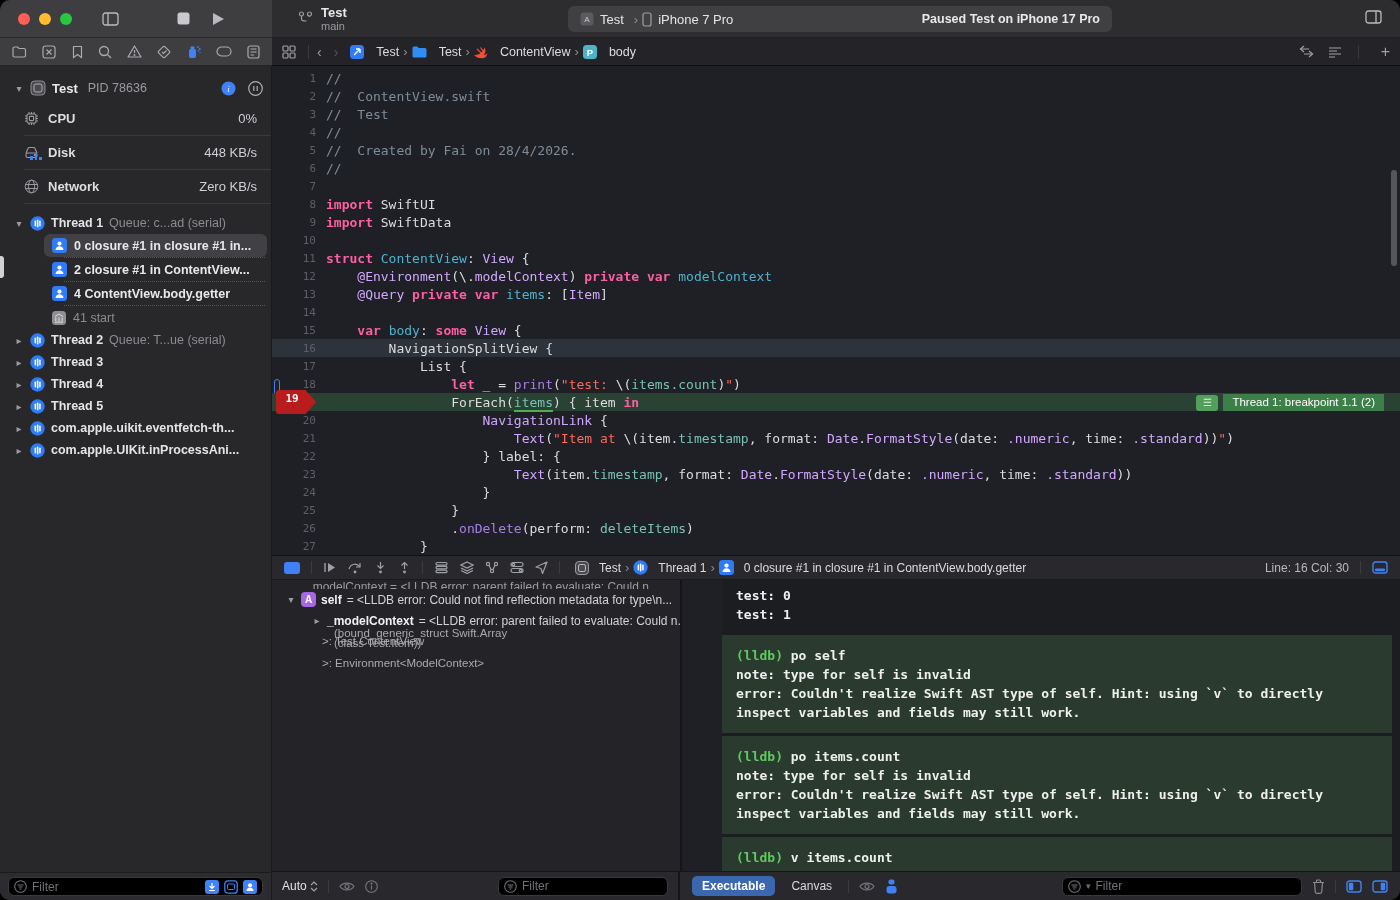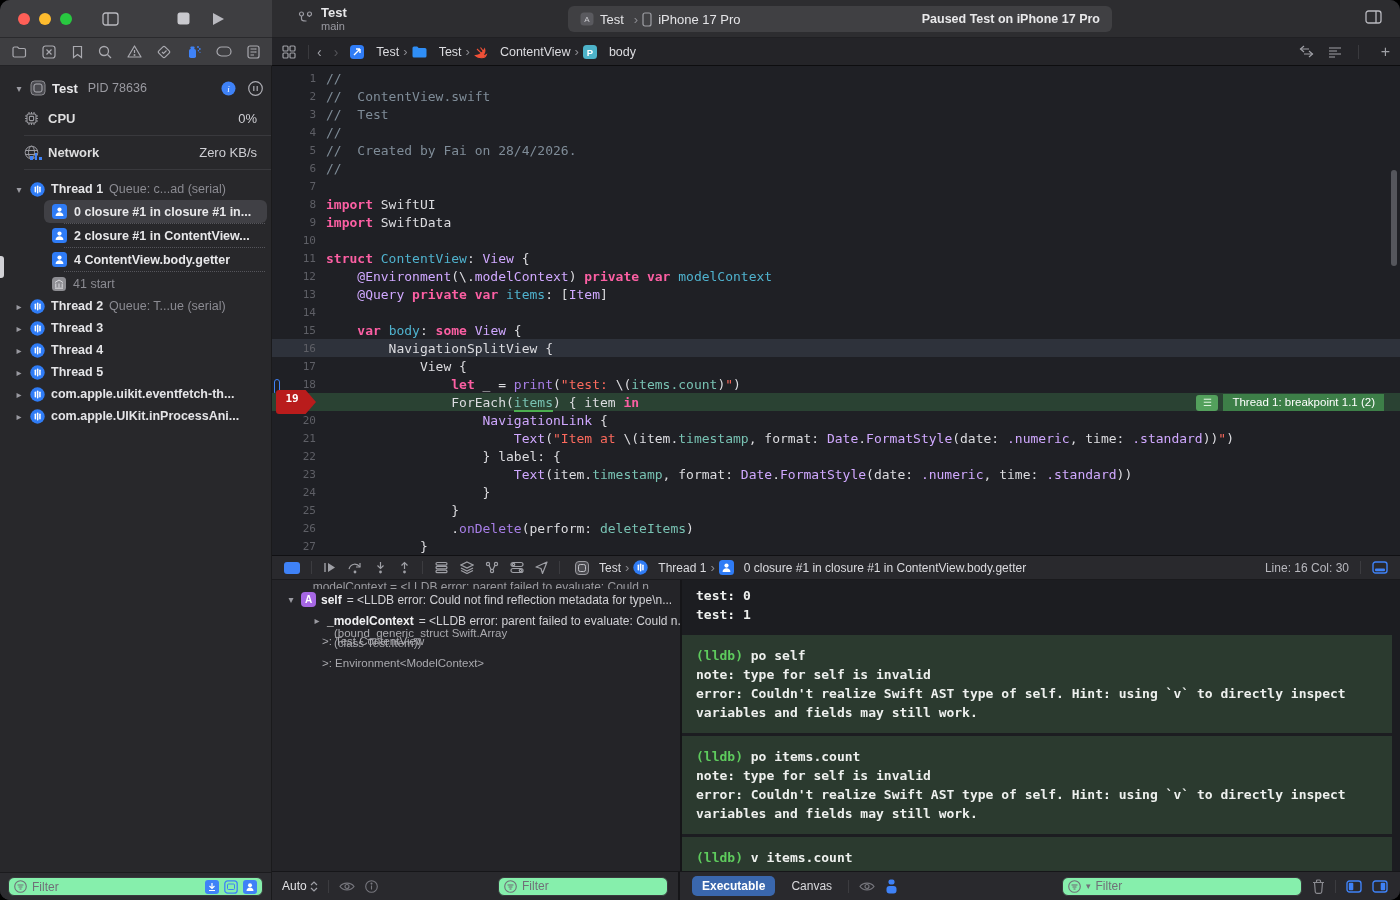--- a/index.html
+++ b/index.html
@@ -55,21 +55,21 @@
   .trow{display:flex;align-items:center;height:22px;padding-left:14px;gap:6px;position:relative;}
   .trow .tlabel{font-size:12.5px;font-weight:700;color:#e4e4e7;white-space:nowrap;}
   .trow .tqueue{font-size:12.5px;color:#8b8b92;white-space:nowrap;overflow:hidden;}
   .frow{display:flex;align-items:center;height:23px;margin:0 4px 0 44px;padding-left:8px;gap:7px;border-radius:6px;position:relative;}
   .frow.selected{background:#404045;}
   .frow .flabel{font-size:12.5px;color:#e8e8ea;white-space:nowrap;overflow:hidden;font-weight:600;}
   .frow.dim .flabel{color:#8b8b92;font-weight:400;}
   .fsep{border-bottom:1px dotted #55555b;margin-left:64px;margin-right:6px;height:0;}
   .edge-pill{position:absolute;left:0;top:190px;width:4px;height:22px;background:#d2d2d6;border-radius:0 3px 3px 0;}
   .side-bottom{height:28px;flex:none;background:#2c2c30;border-top:1px solid #1b1b1e;display:flex;align-items:center;padding:0 8px;box-sizing:border-box;}
-  .filter-field{flex:1;height:19px;background:#86efac;border:1px solid #39393d;border-radius:6px;display:flex;align-items:center;padding:0 5px;gap:5px;box-sizing:border-box;}
+  .filter-field{flex:1;height:19px;background:#000000;border:1px solid #39393d;border-radius:6px;display:flex;align-items:center;padding:0 5px;gap:5px;box-sizing:border-box;}
   .filter-field .ph{font-size:12px;color:#707078;flex:1;}
   .mini-chip{flex:none;}
   
   .right-col{flex:1;display:flex;flex-direction:column;min-width:0;}
   .editor{height:489px;flex:none;background:#1f2025;position:relative;overflow:hidden;padding-top:3px;box-sizing:border-box;}
   .cl{position:relative;height:18px;display:flex;align-items:center;}
   .cl .gut{width:44px;flex:none;text-align:right;font:11px "DejaVu Sans Mono",monospace;color:#5e5f66;padding-right:0;position:relative;}
   .cl .ct{font:13px "DejaVu Sans Mono",monospace;white-space:pre;margin-left:10px;color:#dcdce0;}
   .cl.sel{background:#2e323b;}
   .cl.exec{background:#2a4233;}
@@ -92,21 +92,21 @@
   .linecol{font-size:12px;color:#b8b8be;}
   
   .debug-content{flex:1;display:flex;min-height:0;}
   .vars{width:408px;flex:none;background:#242428;border-right:2px solid #151518;position:relative;overflow:hidden;font-size:12px;color:#d8d8dc;}
   .vr-clip{height:9px;overflow:hidden;color:#9b9ba0;padding-left:34px;white-space:nowrap;font-size:12px;line-height:14px;}
   .vrow{display:flex;align-items:center;height:21px;gap:5px;white-space:nowrap;overflow:hidden;}
   .vrow .vname{font-weight:700;color:#f0f0f2;}
   .vrow .vval{color:#d2d2d6;}
   .vbadge{width:15px;height:15px;border-radius:4px;background:#a667e4;color:#fff;font-size:10px;font-weight:700;text-align:center;line-height:15px;flex:none;}
   .glitch{position:absolute;color:#a9a9ae;font-size:11.5px;white-space:nowrap;}
-  .console{flex:1;background:#1c1d21;font-family:"DejaVu Sans Mono",monospace;font-weight:700;font-size:13px;color:#eef0ee;padding:0 8px 0 0;overflow:hidden;display:flex;flex-direction:column;}
+  .console{flex:1;background:#1c1d21;font-family:"DejaVu Sans Mono",monospace;font-weight:700;font-size:13px;color:#eef0ee;padding:0 8px 0 0;overflow:hidden;display:flex;flex-direction:column;margin-left:40px;}
   .con-out{padding:6px 14px 8px;line-height:19px;}
   .con-block{background:#2b3a2f;margin-top:3px;padding:11px 14px;line-height:19px;}
   .lldb{color:#5ecb5d;}
   
   .bottombar{height:28px;flex:none;display:flex;background:#29292d;border-top:1px solid #161619;}
   .bb-vars{width:408px;flex:none;border-right:2px solid #151518;display:flex;align-items:center;padding:0 10px;gap:10px;box-sizing:border-box;}
   .auto-sel{display:flex;align-items:center;gap:3px;font-size:12px;color:#e2e2e5;}
   .bb-ic{color:#77777e;display:flex;align-items:center;}
   .bb-vars .filter-field{max-width:170px;margin-left:auto;}
   .bb-console{flex:1;display:flex;align-items:center;padding:0 12px;gap:10px;box-sizing:border-box;min-width:0;}
@@ -164,21 +164,21 @@
               <text x="7" y="10" font-size="8" fill="#c9c9ce" text-anchor="middle" font-family="sans-serif">A</text>
             </svg>
           </span>
         <span class="lbl">Test</span>
         <span class="crumb-sep">›</span>
         <span>
             <svg width="10" height="15" viewBox="0 0 10 15" fill="none" stroke="#9fa0a6" stroke-width="1.2">
               <rect x="1" y="1" width="8" height="13" rx="2"></rect>
             </svg>
           </span>
-        <span class="lbl">iPhone 17 Pro</span>
+        <span class="lbl">iPhone 7 Pro</span>
         <span class="run-status">Paused Test on iPhone 17 Pro</span>
       </div>
       <span class="rp-toggle">
           <svg width="17" height="14" viewBox="0 0 17 14" fill="none" stroke="currentColor" stroke-width="1.3">
             <rect x="1" y="1" width="15" height="12" rx="2.5"></rect>
             <line x1="11" y1="1" x2="11" y2="13"></line>
           </svg>
         </span>
     </div>
   </div>
@@ -339,20 +339,31 @@
             <div class="gauge">
               <span style="display:flex">
                 <svg width="15" height="15" viewBox="0 0 15 15" fill="none" stroke="#9a9aa0" stroke-width="1.1">
                   <rect x="3" y="3" width="9" height="9" rx="1.5"></rect>
                   <rect x="5.4" y="5.4" width="4.2" height="4.2" rx="0.8"></rect>
                   <path d="M5 3 v-2 M7.5 3 v-2 M10 3 v-2 M5 14 v-2 M7.5 14 v-2 M10 14 v-2 M3 5 h-2 M3 7.5 h-2 M3 10 h-2 M14 5 h-2 M14 7.5 h-2 M14 10 h-2"></path>
                 </svg>
               </span>
               <span class="glabel">CPU</span>
               <span class="gval">0%</span>
+            </div>
+            <div class="gauge">
+              <span style="display:flex">
+                <svg width="15" height="13" viewBox="0 0 15 13" fill="none" stroke="#9a9aa0" stroke-width="1.1">
+                  <path d="M2 7 L4 2.5 a1.5 1.5 0 0 1 1.4-1 h4.2 a1.5 1.5 0 0 1 1.4 1 L13 7"></path>
+                  <rect x="2" y="7" width="11" height="4.5" rx="1.5"></rect>
+                  <circle cx="10.8" cy="9.2" r="0.6" fill="#9a9aa0"></circle>
+                </svg>
+              </span>
+              <span class="glabel">Disk</span>
+              <span class="gval">448 KB/s</span>
             </div>
             <div class="gauge">
               <span style="display:flex">
                 <svg width="15" height="15" viewBox="0 0 15 15" fill="none" stroke="#9a9aa0" stroke-width="1">
                   <circle cx="7.5" cy="7.5" r="6.3"></circle>
                   <ellipse cx="7.5" cy="7.5" rx="3" ry="6.3"></ellipse>
                   <path d="M1.5 5.5 h12 M1.5 9.5 h12"></path>
                 </svg>
               </span>
               <span class="glabel">Network</span>
@@ -593,21 +604,21 @@
             <div class="cl">
               <span class="gut">15</span>
               <span class="ct"><span class="tk-pl">    </span><span class="tk-kw">var</span><span class="tk-pl"> </span><span class="tk-decl">body</span><span class="tk-pl">: </span><span class="tk-kw">some</span><span class="tk-pl"> </span><span class="tk-typ">View</span><span class="tk-pl"> {</span></span>
             </div>
             <div class="cl sel">
               <span class="gut">16</span>
               <span class="ct"><span class="tk-pl">        NavigationSplitView {</span></span>
             </div>
             <div class="cl">
               <span class="gut">17</span>
-              <span class="ct"><span class="tk-pl">            View {</span></span>
+              <span class="ct"><span class="tk-pl">            List {</span></span>
             </div>
             <div class="cl">
               <span class="gut"><span class="ip-pill"></span>18</span>
               <span class="ct"><span class="tk-pl">                </span><span class="tk-kw">let</span><span class="tk-pl"> _ = </span><span class="tk-fn">print</span><span class="tk-pl">(</span><span class="tk-str">"test: </span><span class="tk-pl">\(</span><span class="tk-use">items.count</span><span class="tk-pl">)</span><span class="tk-str">"</span><span class="tk-pl">)</span></span>
             </div>
             <div class="cl exec">
               <span class="gut"><span class="bp-badge">19</span></span>
               <span class="ct"><span class="tk-pl">                ForEach(</span><span class="tk-useu">items</span><span class="tk-pl">) { item </span><span class="tk-kw">in</span></span>
               <span class="exec-badge">
                 <span class="ham">☰</span>

